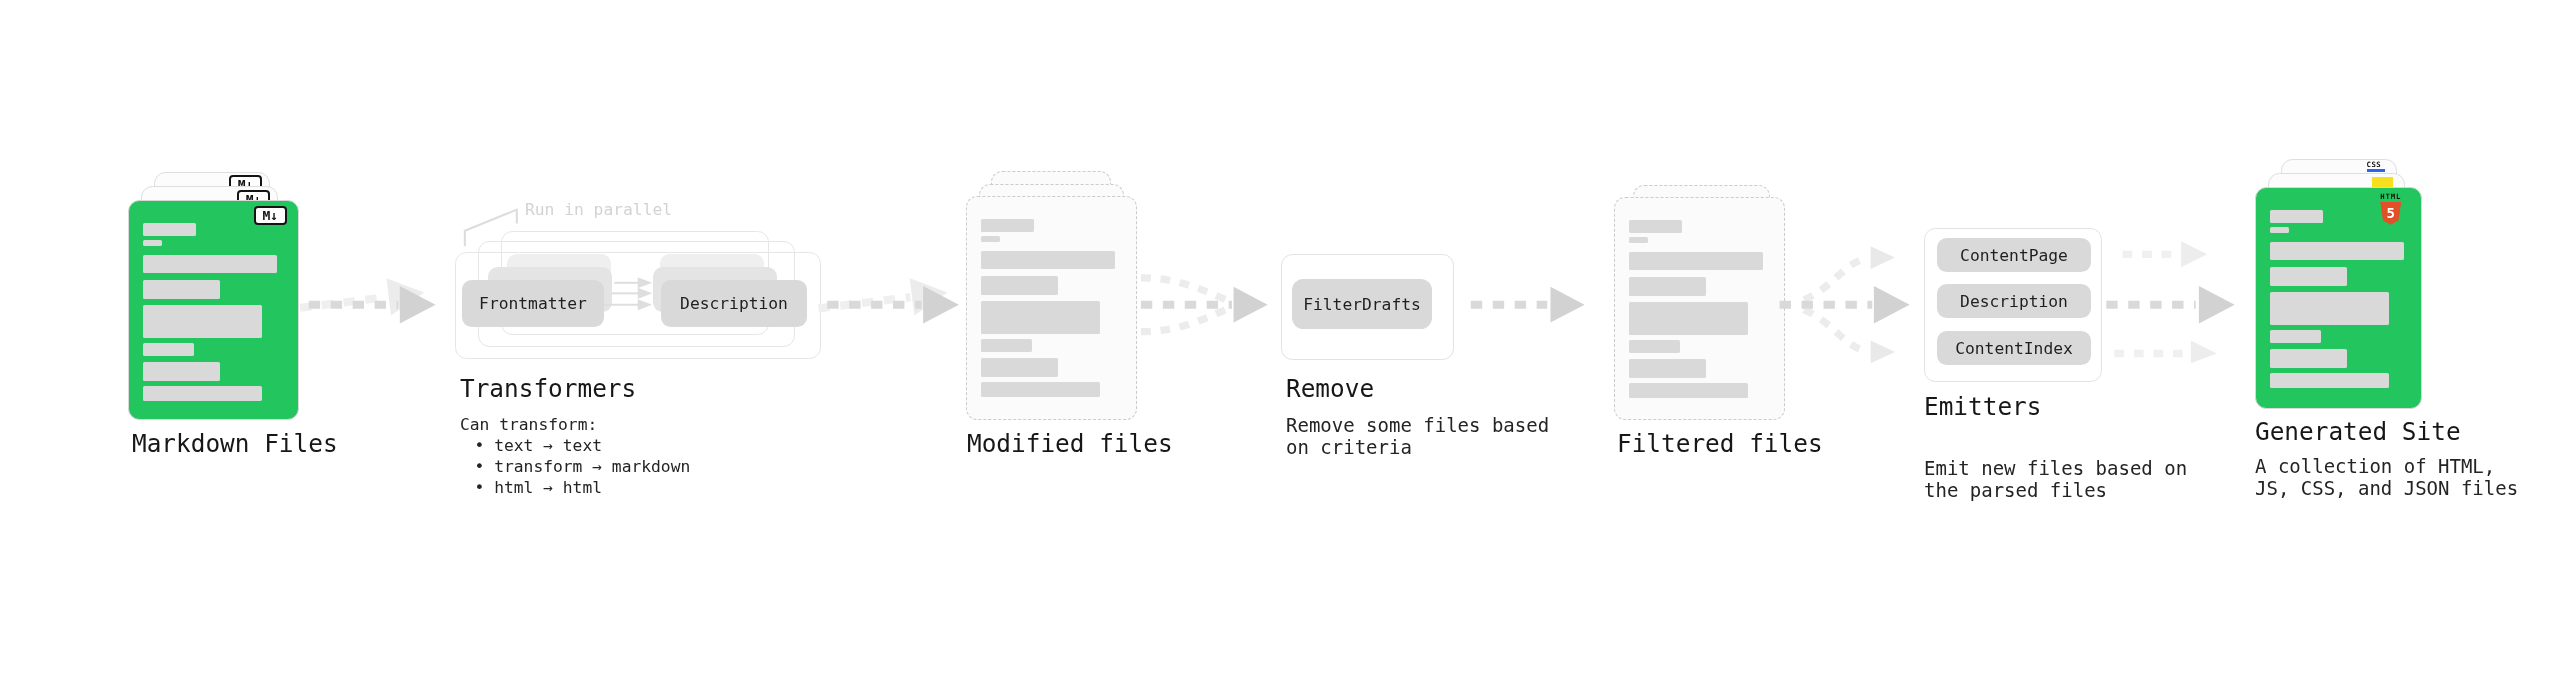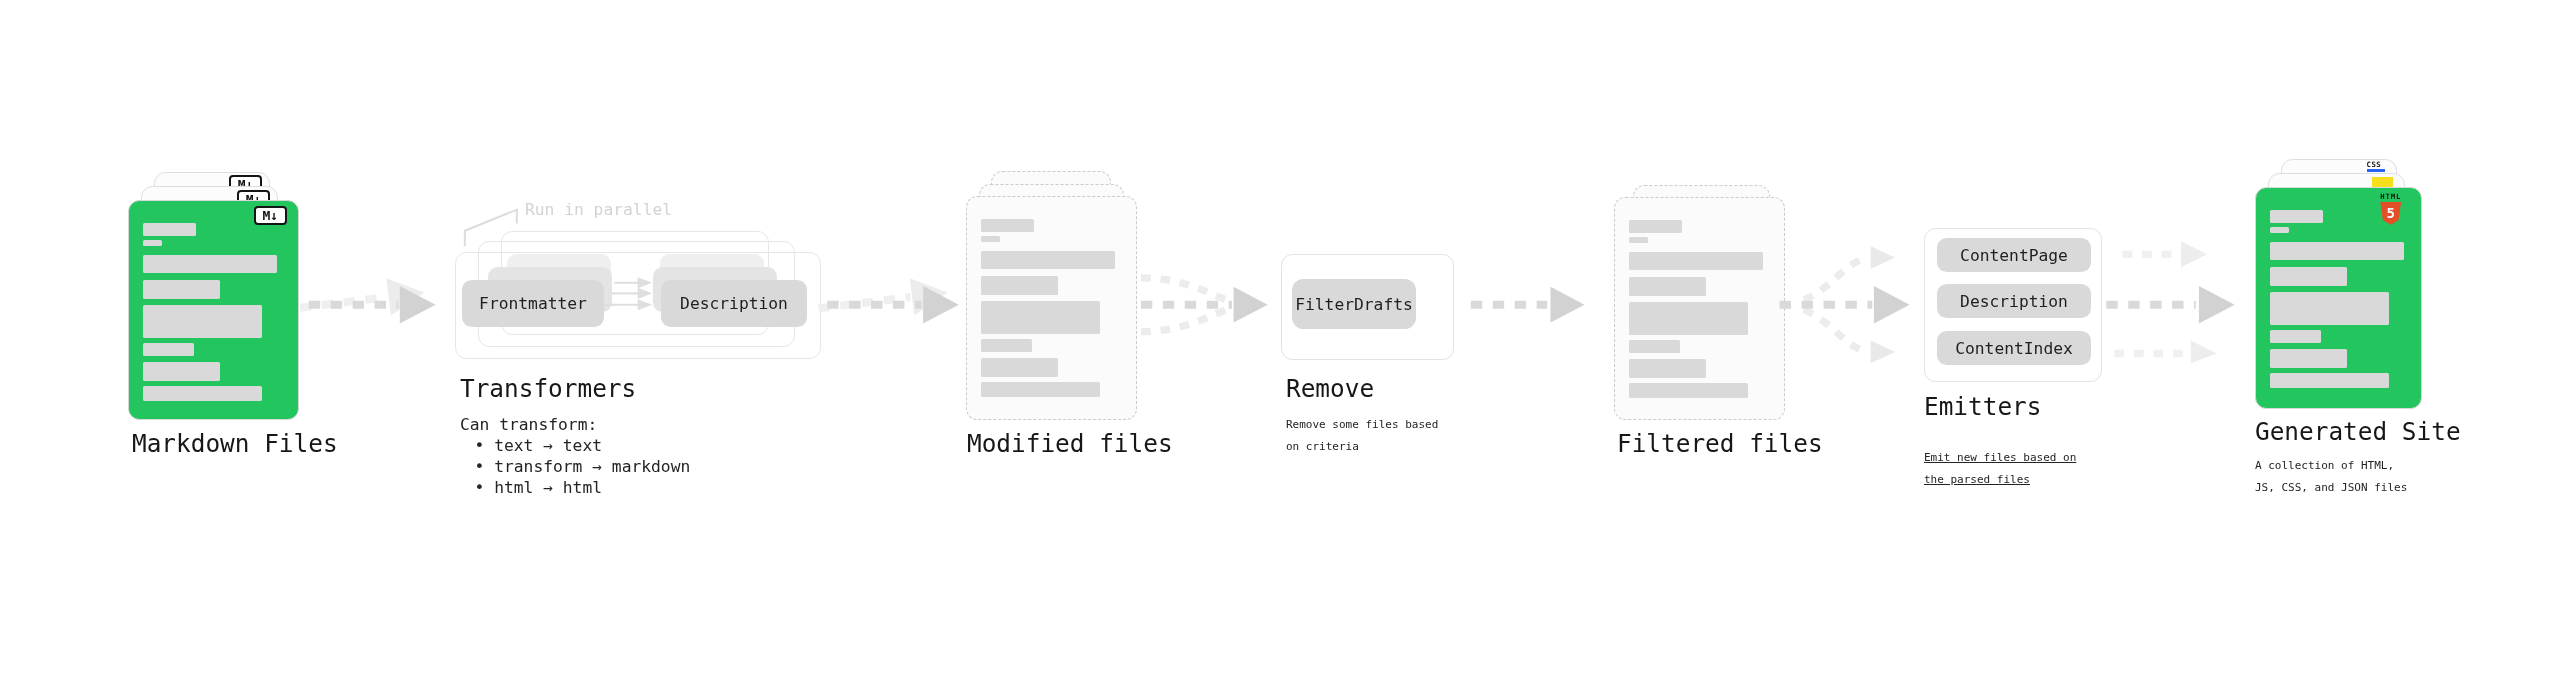--- a/index.html
+++ b/index.html
@@ -42,21 +42,21 @@
   
   .tf-box{position:absolute;border:1.6px solid #e6e6e6;border-radius:11.4px;box-sizing:border-box;background:transparent;}
   .panel{position:absolute;border:1.6px solid #e2e2e2;border-radius:11.4px;background:#fff;box-sizing:border-box;}
   .pill{position:absolute;background:#d9d9d9;border-radius:9.8px;display:flex;align-items:center;
     justify-content:center;font-size:16.3px;color:#1f1f1f;white-space:nowrap;z-index:4;}
   .ghost1{position:absolute;background:#e4e4e4;border-radius:9.8px;z-index:2;}
   .ghost2{position:absolute;background:#efefef;border-radius:9.8px;z-index:2;}
 
   
   .title{position:absolute;font-size:24.4px;color:#171717;white-space:nowrap;z-index:5;}
-  .body{position:absolute;font-size:11px;color:#242424;line-height:22px;white-space:nowrap;z-index:5;}
+  .body{position:absolute;font-size:19px;color:#242424;line-height:22px;white-space:nowrap;z-index:5;}
   .bullets{position:absolute;font-size:16.3px;color:#242424;line-height:21px;white-space:nowrap;z-index:5;}
   .bullets .bl{padding-left:14.6px;}
   .note{position:absolute;font-size:16.3px;color:#d3d3d3;white-space:nowrap;z-index:5;}
   .stackwrap{position:absolute;left:0;top:0;width:0;height:0;z-index:2;}
 </style>
 </head>
 <body>
 
 <div id="canvas">
 
@@ -179,21 +179,21 @@
           <i></i>
           <i></i>
           <i></i>
           <i></i>
       </div>
     </div>
   </div>
   <div class="title" style="left:967px;top:429px;">Modified files</div>
 
   <div class="panel" style="left:1281px;top:254px;width:173px;height:106px;z-index:2;"></div>
-  <div class="pill" style="left:1292px;top:279px;width:124px;height:50px;border-radius:11.4px;">FilterDrafts</div>
+  <div class="pill" style="left:1292px;top:279px;width:140px;height:50px;border-radius:11.4px;">FilterDrafts</div>
   <div class="title" style="left:1286px;top:374px;">Remove</div>
   <div class="body" style="left:1286px;top:414px;">
     <div>Remove some files based</div>
     <div>on criteria</div>
   </div>
 
   <div class="stackwrap">
     <div class="doc dashed" style="left:1633px;top:185px;width:137px;height:81px;"></div>
     <div class="doc dashed" style="left:1614px;top:197px;width:171px;height:223px;">
       <div class="skel">
@@ -208,21 +208,21 @@
       </div>
     </div>
   </div>
   <div class="title" style="left:1617px;top:429px;">Filtered files</div>
 
   <div class="panel" style="left:1924px;top:228px;width:178px;height:154px;z-index:2;"></div>
   <div class="pill" style="left:1937px;top:238px;width:154px;height:34px;">ContentPage</div>
   <div class="pill" style="left:1937px;top:284px;width:154px;height:34px;">Description</div>
   <div class="pill" style="left:1937px;top:331px;width:154px;height:34px;">ContentIndex</div>
   <div class="title" style="left:1924px;top:392px;">Emitters</div>
-  <div class="body" style="left:1924px;top:447px;text-decoration:underline;">
+  <div class="body" style="left:1924px;top:457px;">
     <div>Emit new files based on</div>
     <div>the parsed files</div>
   </div>
 
   <div class="stackwrap">
     <div class="doc solidback" style="left:2281px;top:159px;width:116px;height:89px;">
       <span class="css-badge">
         <b class="css-word">CSS</b>
         <i class="css-bar" style="background-color: rgb(41, 101, 241);"></i>
       </span>

